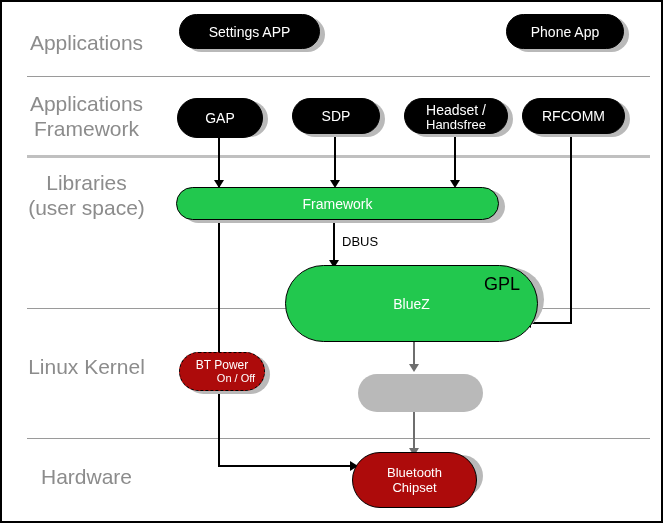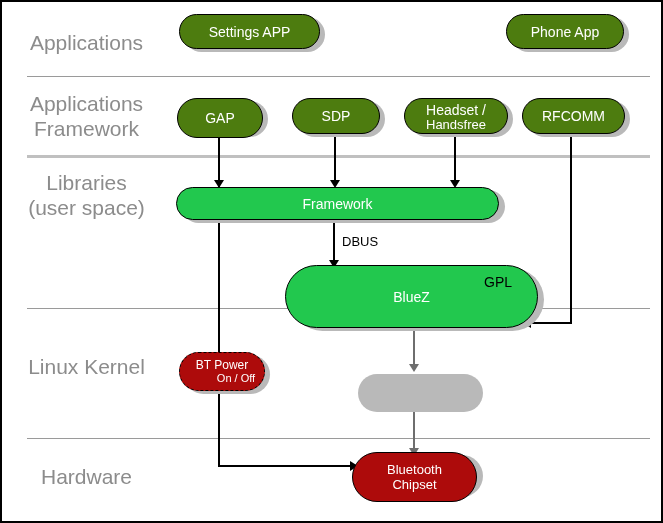--- a/index.html
+++ b/index.html
@@ -71,37 +71,37 @@
     justify-content:center;
     color:#ffffff;
     text-align:center;
     border-radius:999px;
     border:1px solid #000000;
     z-index:5;
   }
   .node .l1{display:block;}
   .node .l2{display:block;}
 
-  .node.blue{background:#4d7c0f;}
+  .node.blue{background:#000000;}
   .node.green{background:#22c84e;}
   .node.red{background:#ad0b0b;border-style:dashed;border-width:1px;}
   .node.red-solid{background:#ad0b0b;border-style:solid;}
 
   
   .shadow{
     position:absolute;
     background:#b9b9b9;
     border-radius:999px;
     z-index:4;
   }
 
   .gpl-tag{
     position:absolute;
     color:#000000;
-    font-size:14px;
+    font-size:18px;
     z-index:6;
   }
   .edge-label{
     position:absolute;
     color:#000000;
     font-size:13px;
     z-index:6;
   }
 </style>
 </head>
@@ -178,32 +178,32 @@
   <div class="node blue" style="left:520px;top:96px;width:103px;height:36px;font-size:14px;">
     <span class="l1">RFCOMM</span>
   </div>
 
   <div class="shadow" style="left:180px;top:188px;width:323px;height:33px;"></div>
   <div class="node green" style="left:174px;top:185px;width:323px;height:33px;font-size:14px;">
     <span class="l1">Framework</span>
   </div>
 
   <div class="shadow" style="left:289px;top:266px;width:253px;height:63px;"></div>
-  <div class="node green" style="left:283px;top:263px;width:253px;height:63px;font-size:14px;">
+  <div class="node green" style="left:283px;top:263px;width:253px;height:77px;font-size:14px;">
     <span class="l1">BlueZ</span>
   </div>
   <div class="gpl-tag" style="left:482px;top:272px;">GPL</div>
 
   <div class="shadow" style="left:182px;top:353px;width:86px;height:39px;"></div>
   <div class="node red" style="left:177px;top:350px;width:86px;height:39px;">
     <span class="l1" style="font-size:12px;line-height:14px;">BT Power</span>
     <span class="l2" style="font-size:11px;line-height:13px;padding-left:28px;">On / Off</span>
   </div>
 
   <div class="shadow" style="left:356px;top:372px;width:125px;height:38px;"></div>
 
   <div class="shadow" style="left:356px;top:453px;width:125px;height:42px;"></div>
-  <div class="node red-solid" style="left:350px;top:450px;width:125px;height:50px;">
+  <div class="node red-solid" style="left:350px;top:450px;width:125px;height:56px;">
     <span class="l1" style="font-size:13px;line-height:15px;">Bluetooth</span>
     <span class="l2" style="font-size:13px;line-height:15px;">Chipset</span>
   </div>
 
 </div>
 
 </body></html>

